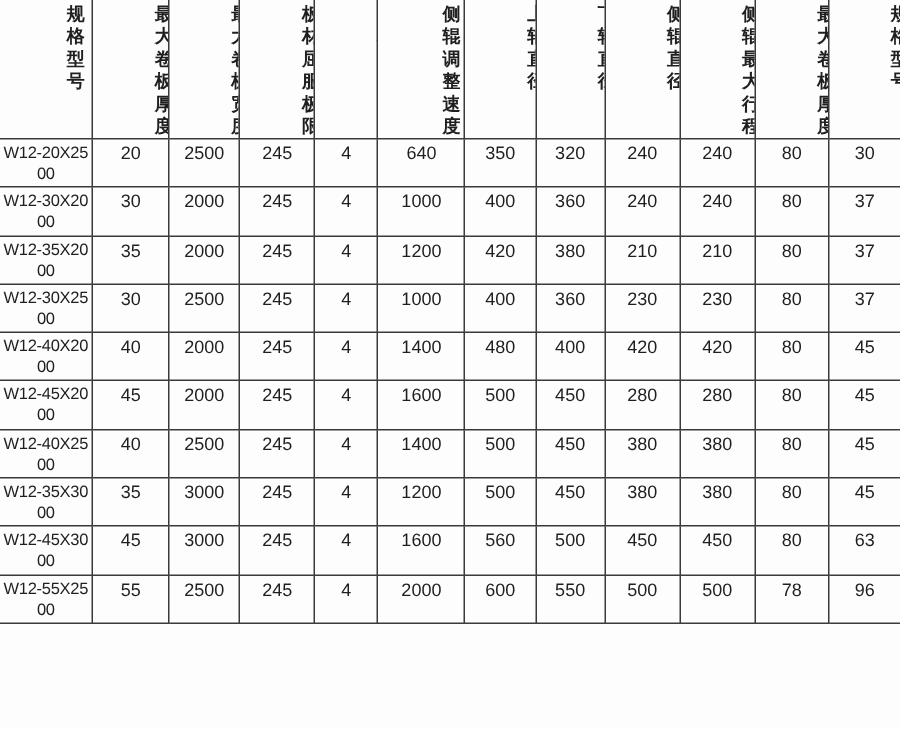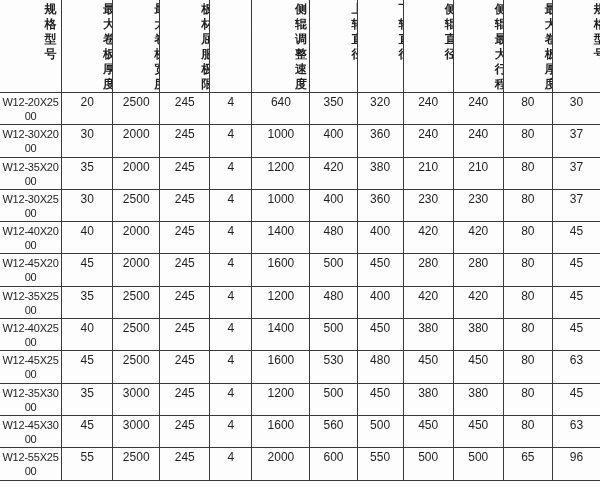--- a/index.html
+++ b/index.html
@@ -159,60 +159,32 @@
           <td>4</td>
           <td>1600</td>
           <td>500</td>
           <td>450</td>
           <td>280</td>
           <td>280</td>
           <td>80</td>
           <td>45</td>
         </tr>
         <tr>
-          <td class="model">W12-35X2500</td>
-          <td>35</td>
-          <td>2500</td>
-          <td>245</td>
-          <td>4</td>
-          <td>1200</td>
-          <td>480</td>
-          <td>400</td>
-          <td>420</td>
-          <td>420</td>
-          <td>80</td>
-          <td>45</td>
-        </tr>
-        <tr>
           <td class="model">W12-40X2500</td>
           <td>40</td>
           <td>2500</td>
           <td>245</td>
           <td>4</td>
           <td>1400</td>
           <td>500</td>
           <td>450</td>
           <td>380</td>
           <td>380</td>
           <td>80</td>
           <td>45</td>
-        </tr>
-        <tr>
-          <td class="model">W12-45X2500</td>
-          <td>45</td>
-          <td>2500</td>
-          <td>245</td>
-          <td>4</td>
-          <td>1600</td>
-          <td>530</td>
-          <td>480</td>
-          <td>450</td>
-          <td>450</td>
-          <td>80</td>
-          <td>63</td>
         </tr>
         <tr>
           <td class="model">W12-35X3000</td>
           <td>35</td>
           <td>3000</td>
           <td>245</td>
           <td>4</td>
           <td>1200</td>
           <td>500</td>
           <td>450</td>
@@ -239,18 +211,18 @@
           <td class="model">W12-55X2500</td>
           <td>55</td>
           <td>2500</td>
           <td>245</td>
           <td>4</td>
           <td>2000</td>
           <td>600</td>
           <td>550</td>
           <td>500</td>
           <td>500</td>
-          <td>65</td>
+          <td>78</td>
           <td>96</td>
         </tr>
       </tbody>
   </table>
 </div>
 
 </body></html>

